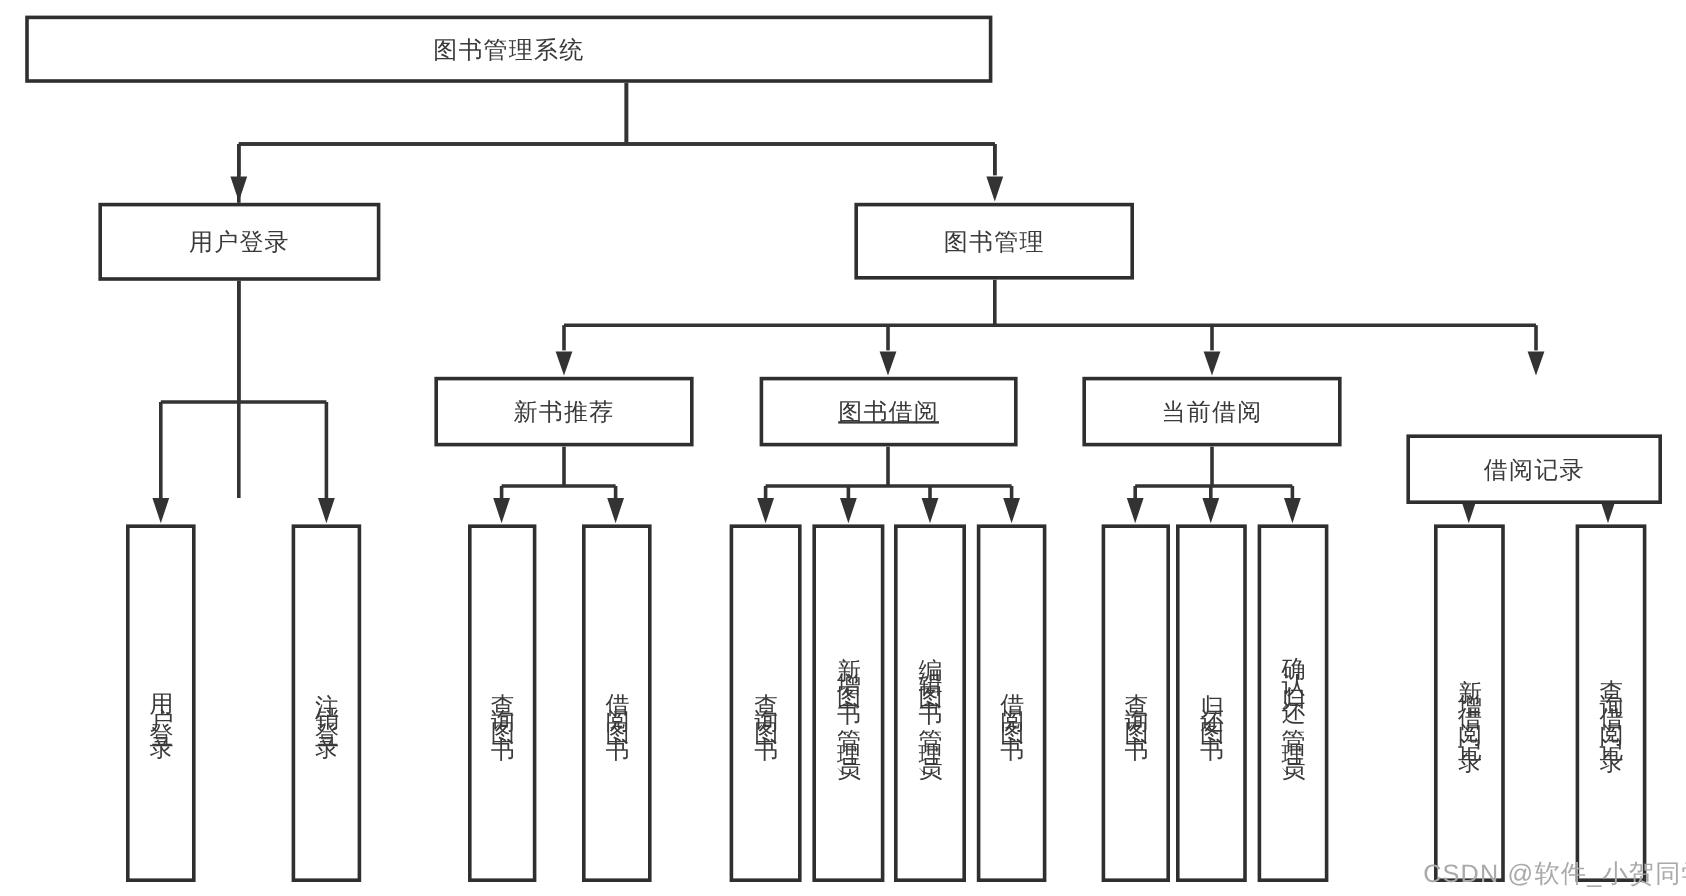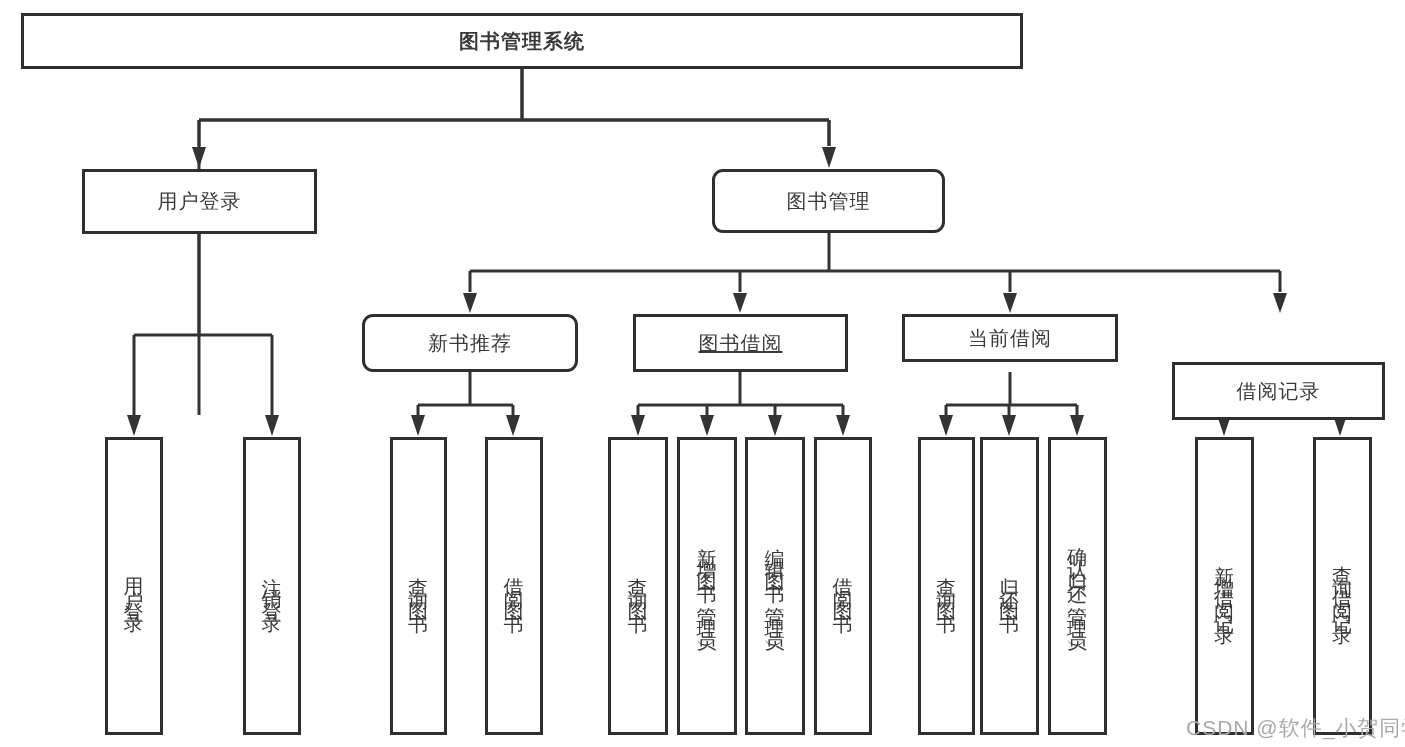--- a/index.html
+++ b/index.html
@@ -128,38 +128,38 @@
     <g>
       <path d="M1280,372 V406"></path>
       <path d="M1224,406 H1340"></path>
       <path d="M1224,406 V415"></path>
       <polygon points="1224,436 1217,415 1231,415"></polygon>
       <path d="M1340,406 V415"></path>
       <polygon points="1340,436 1333,415 1347,415"></polygon>
     </g>
   </svg>
 
-  <div class="node" style="left:21px; top:13px; width:1002px; height:56px; border-width:3px;font-weight:bold;">
+  <div class="node" style="left:21px; top:13px; width:806px; height:56px; border-width:3px;">
     <span class="lbl">图书管理系统</span>
   </div>
 
   <div class="node" style="left:82px; top:169px; width:235px; height:65px;">
     <span class="lbl">用户登录</span>
   </div>
-  <div class="node" style="left:712px; top:169px; width:233px; height:64px;border-radius:11px;">
+  <div class="node" style="left:712px; top:169px; width:233px; height:64px;">
     <span class="lbl">图书管理</span>
   </div>
 
-  <div class="node" style="left:362px; top:314px; width:216px; height:58px;border-radius:11px;">
+  <div class="node" style="left:362px; top:314px; width:216px; height:58px;">
     <span class="lbl">新书推荐</span>
   </div>
   <div class="node" style="left:633px; top:314px; width:215px; height:58px;text-decoration:underline;">
     <span class="lbl">图书借阅</span>
   </div>
-  <div class="node" style="left:902px; top:314px; width:216px; height:48px;">
+  <div class="node" style="left:902px; top:314px; width:216px; height:58px;">
     <span class="lbl">当前借阅</span>
   </div>
   <div class="node" style="left:1172px; top:314px; width:213px; height:58px;margin-top:48px;">
     <span class="lbl">借阅记录</span>
   </div>
 
   <div class="node node-v" style="left:105px; top:437px; width:58px; height:298px;">
     <span class="lbl">用户登录</span>
   </div>
   <div class="node node-v" style="left:243px; top:437px; width:58px; height:298px;">

